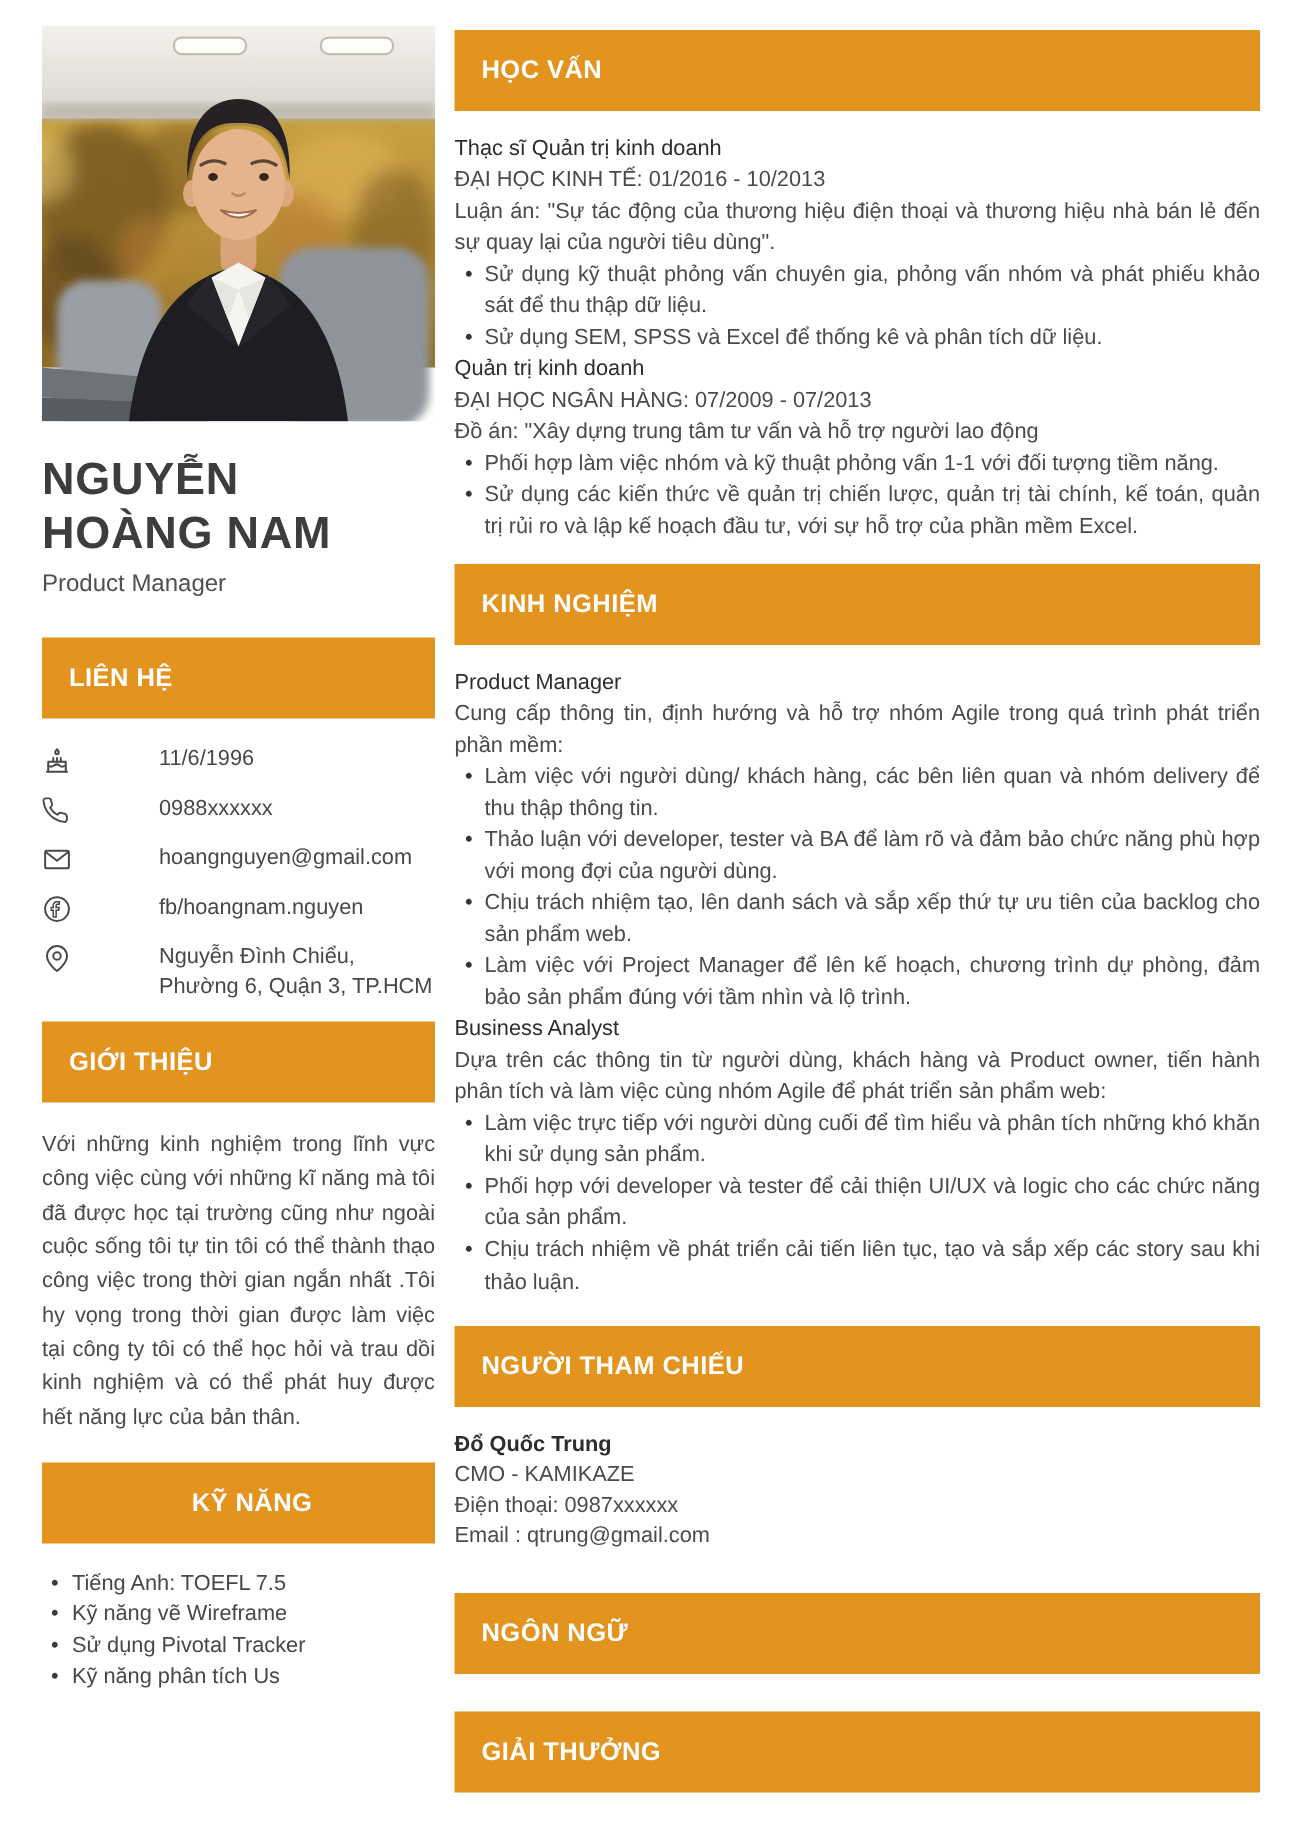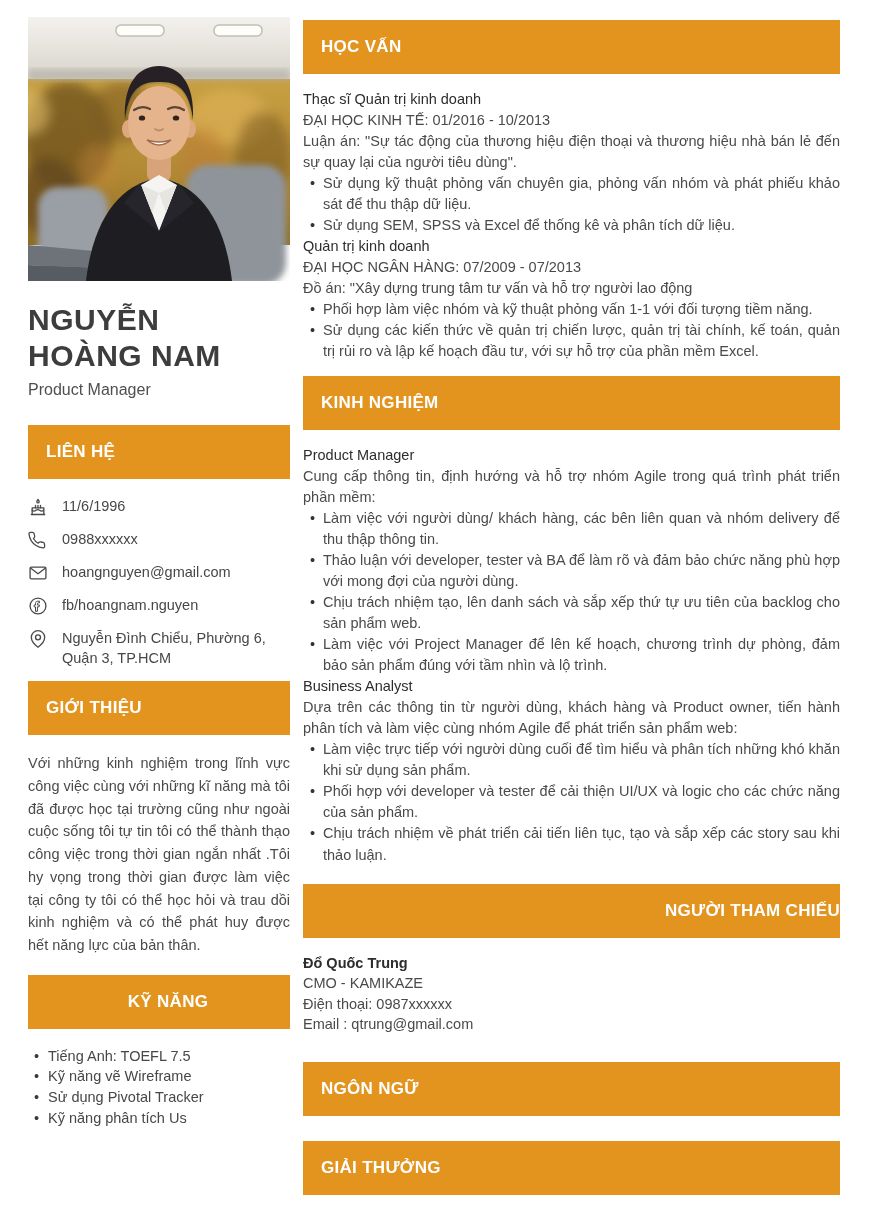--- a/index.html
+++ b/index.html
@@ -19,38 +19,38 @@
   .photo { width:262px; height:264px; margin-top:17px; overflow:hidden; }
   .photo svg { display:block; }
 
   
   .name { margin-top:21px; font-size:30px; font-weight:bold; color:#3d3d3d; line-height:1.2; letter-spacing:.5px; }
   .job-title { margin-top:7px; font-size:16px; color:#4f4f4f; }
 
   
   .contact-bar { margin-top:26px; }
   .contact-list { list-style:none; margin-top:18px; }
-  .contact-list li { display:flex; align-items:flex-start; margin-bottom:13px; font-size:14.5px; line-height:1.35; color:#474747; }
+  .contact-list li { display:flex; align-items:flex-start; margin-bottom:13px; font-size:14.5px; line-height:1.35; color:#474747;gap:44px; }
   .cicon { flex:0 0 22px; height:20px; margin-right:12px; display:flex; align-items:center; justify-content:flex-start; }
   .cicon svg { stroke:#4a4a4a; }
 
   
   .about-bar { margin-top:10px; }
   .about-text { margin-top:17px; font-size:14.5px; line-height:1.57; text-align:justify; color:#4a4a4a; }
 
   
   .skills-bar { margin-top:18px;justify-content:center; }
   .skills-list { list-style:none; margin-top:17px; }
   .skills-list li { position:relative; padding-left:20px; font-size:14.5px; line-height:1.42; color:#474747; }
   .skills-list li::before { content:"•"; position:absolute; left:6px; color:#3a3a3a; }
 
   
   .edu-bar { margin-top:20px; }
   .exp-bar { margin-top:14px; }
-  .ref-bar { margin-top:18px;justify-content:flex-end; }
+  .ref-bar { margin-top:18px; }
   .lang-bar { margin-top:27px; }
   .award-bar { margin-top:25px; }
   .interest-bar { margin-top:42px; }
 
   .section-body { margin-top:15px; font-size:14.5px; line-height:1.45; }
   .entry-title { font-weight:normal; color:#2d2d2d; font-size:14.5px; line-height:1.45; }
   .entry-sub { color:#4a4a4a; line-height:1.45; }
   .entry-desc { text-align:justify; color:#4a4a4a; line-height:1.45; }
   .bullet-list { list-style:none; }
   .bullet-list li { position:relative; padding-left:20px; text-align:justify; color:#4a4a4a; line-height:1.45; }

